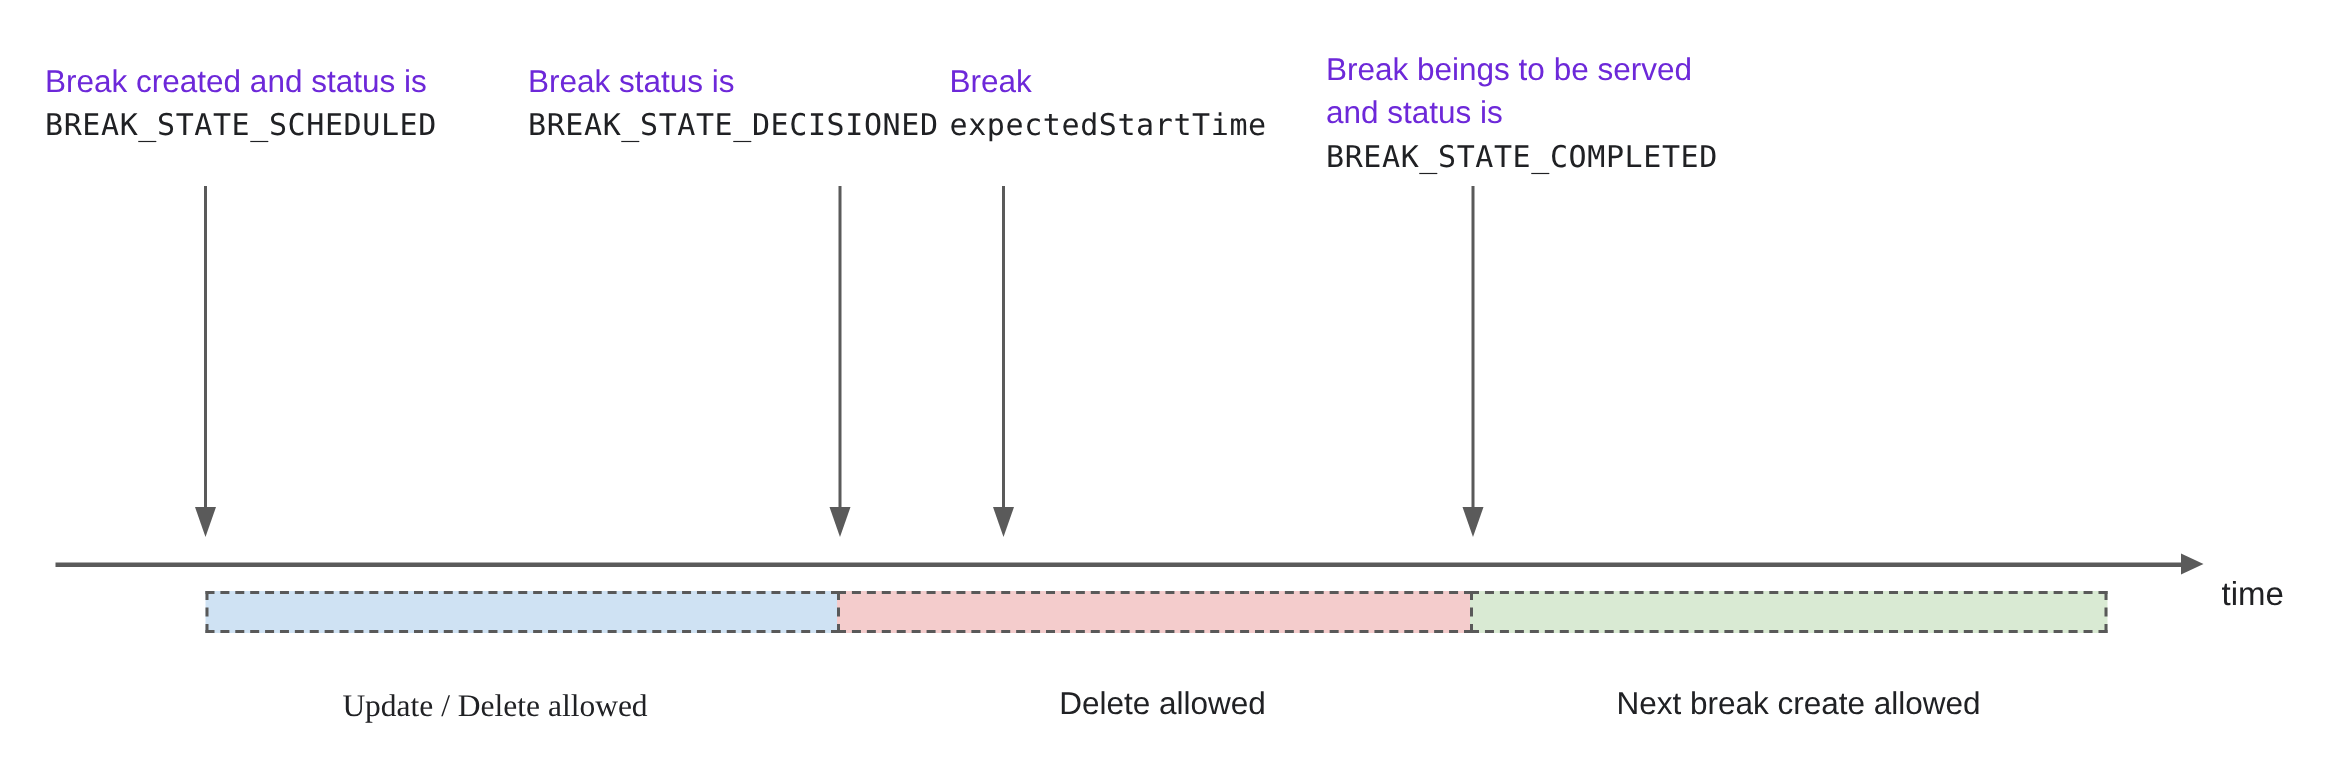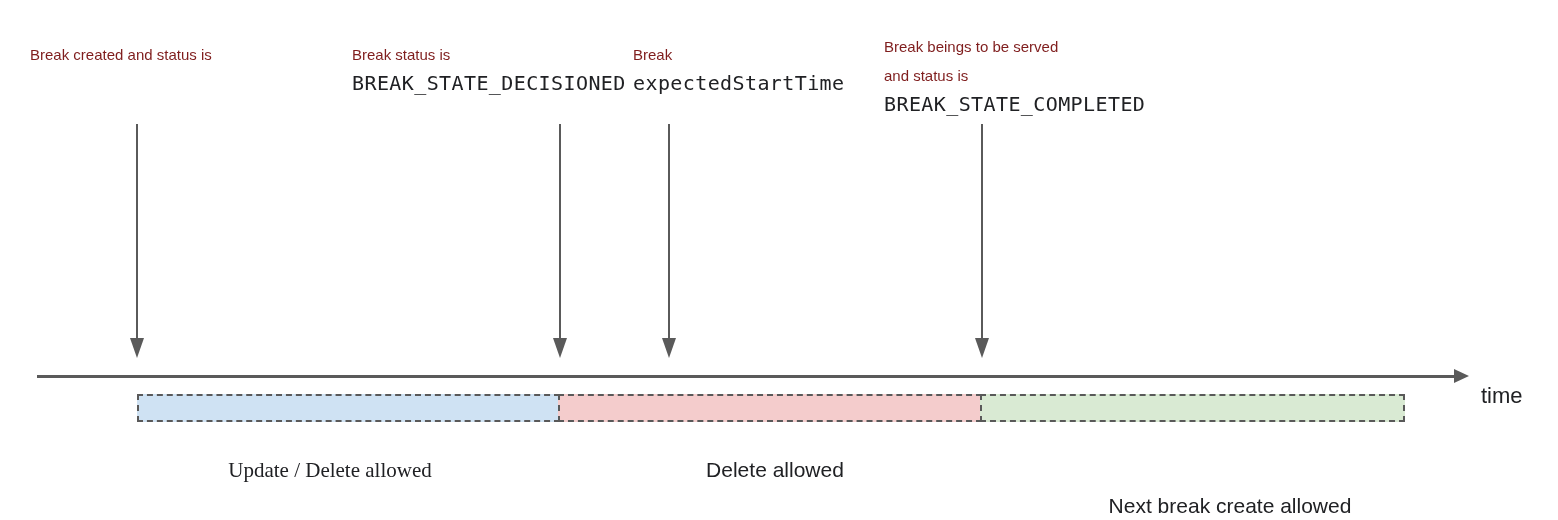--- a/index.html
+++ b/index.html
@@ -16,23 +16,23 @@
     overflow: hidden;
     color: #202124;
   }
   
   .ann {
     position: absolute;
     white-space: nowrap;
   }
   .ann .sans {
     font-family: "Liberation Sans", sans-serif;
-    font-size: 15px;
+    font-size: 21px;
     line-height: 29px;
-    color: #7f1d1d;
+    color: #6d28d9;
   }
   .ann .mono {
     font-family: "DejaVu Sans Mono", "Liberation Mono", monospace;
     font-size: 20px;
     line-height: 29px;
     letter-spacing: 0.4px;
     color: #202124;
   }
   
   .varrow {
@@ -104,20 +104,21 @@
     white-space: nowrap;
   }
 </style>
 </head>
 <body>
 
 <div class="canvas">
 
   <div class="ann" style="left:30px; top:40px;">
     <div class="sans">Break created and status is</div>
+    <div class="mono">BREAK_STATE_SCHEDULED</div>
   </div>
 
   <div class="ann" style="left:352px; top:40px;">
     <div class="sans">Break status is</div>
     <div class="mono">BREAK_STATE_DECISIONED</div>
   </div>
 
   <div class="ann" style="left:633px; top:40px;">
     <div class="sans">Break</div>
     <div class="mono">expectedStartTime</div>
@@ -149,15 +150,15 @@
   <div class="tline"></div>
   <div class="thead"></div>
   <div class="tlabel">time</div>
 
   <div class="seg" style="left: 137px; width: 423px; background-color: rgb(207, 226, 243);"></div>
   <div class="seg" style="left: 558px; width: 424px; background-color: rgb(244, 204, 204);"></div>
   <div class="seg" style="left: 980px; width: 425px; background-color: rgb(217, 234, 211);"></div>
 
   <div class="zlabel" style="left:180px; width:300px;font-family:Liberation Serif, serif;">Update / Delete allowed</div>
   <div class="zlabel" style="left:625px; width:300px;">Delete allowed</div>
-  <div class="zlabel" style="left:1080px; width:300px;margin-top:36px;">Next break create allowed</div>
+  <div class="zlabel" style="left:1049px; width:300px;">Next break create allowed</div>
 
 </div>
 
 </body></html>

